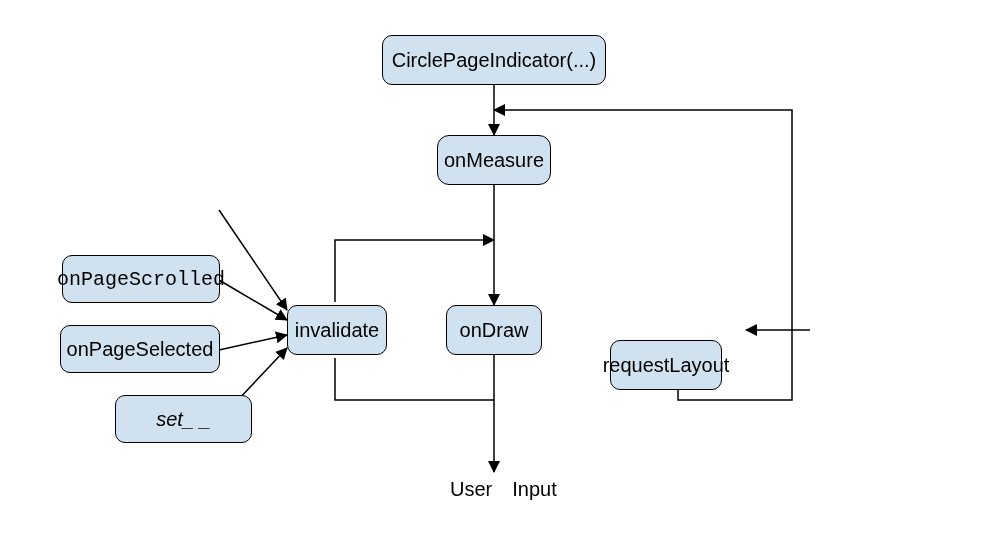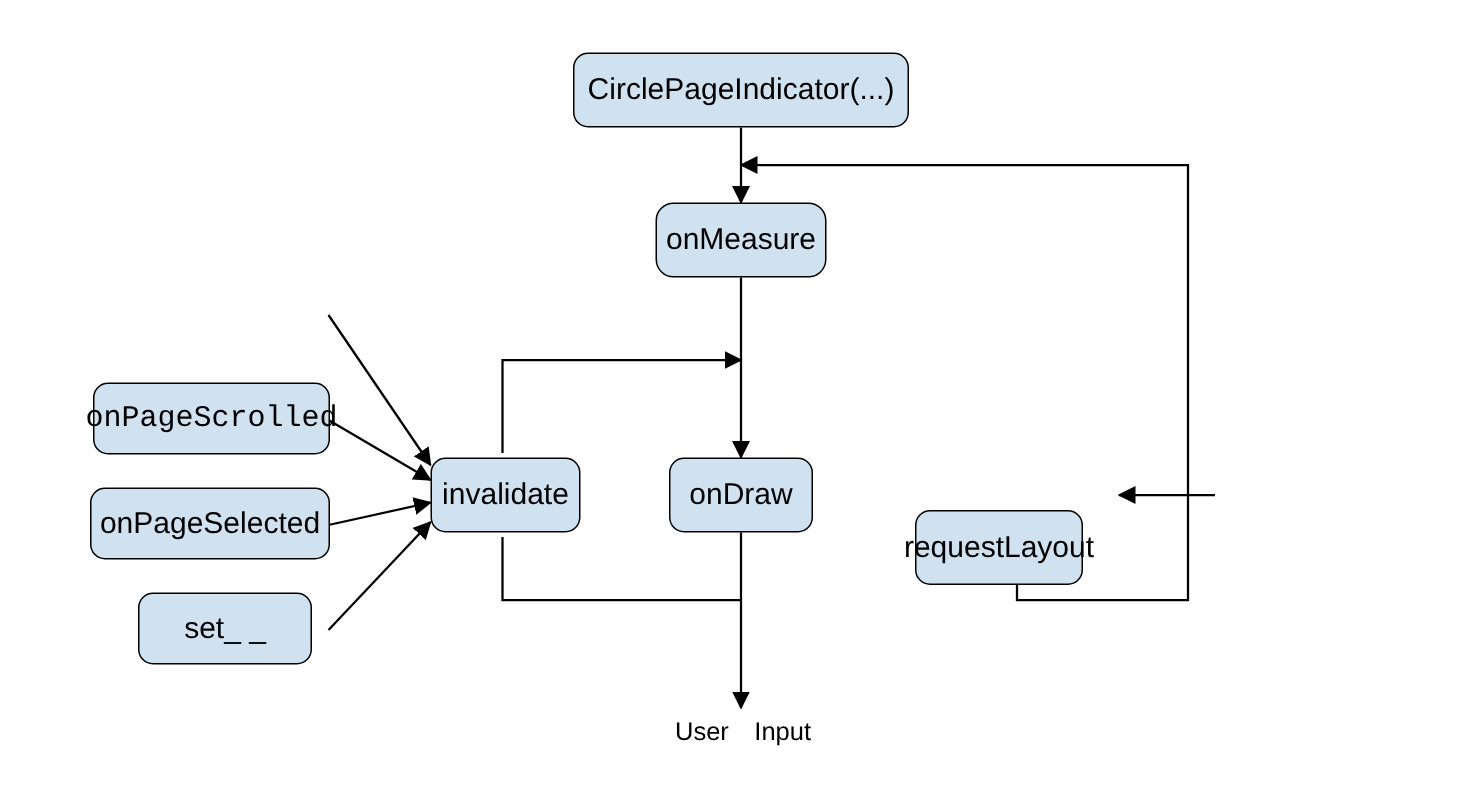--- a/index.html
+++ b/index.html
@@ -24,21 +24,21 @@
     align-items: center;
     justify-content: center;
     font-size: 20px;
     color: #000;
     box-sizing: border-box;
     text-align: center;
     padding: 0 6px;
   }
   .txt {
     position: absolute;
-    font-size: 17px;
+    font-size: 20px;
     color: #000;
   }
   svg.edges {
     position: absolute;
     left: 0; top: 0;
     width: 988px;
     height: 541px;
     pointer-events: none;
   }
 </style>
@@ -97,21 +97,21 @@
 
 
   <div class="node" style="left:62px; top:255px; width:158px; height:48px;font-family:Liberation Mono, monospace;">
     <span>onPageScrolled</span>
   </div>
 
   <div class="node" style="left:60px; top:325px; width:160px; height:48px;">
     <span>onPageSelected</span>
   </div>
 
-  <div class="node" style="left:92px; top:395px; width:116px; height:48px;">
+  <div class="node" style="left:115px; top:395px; width:137px; height:48px;font-style:italic;">
     <span>set_ _</span>
   </div>
 
   <div class="txt" style="left:450px; top:478px;">
     <span>User Input</span>
   </div>
 
 </div>
 
 </body></html>

